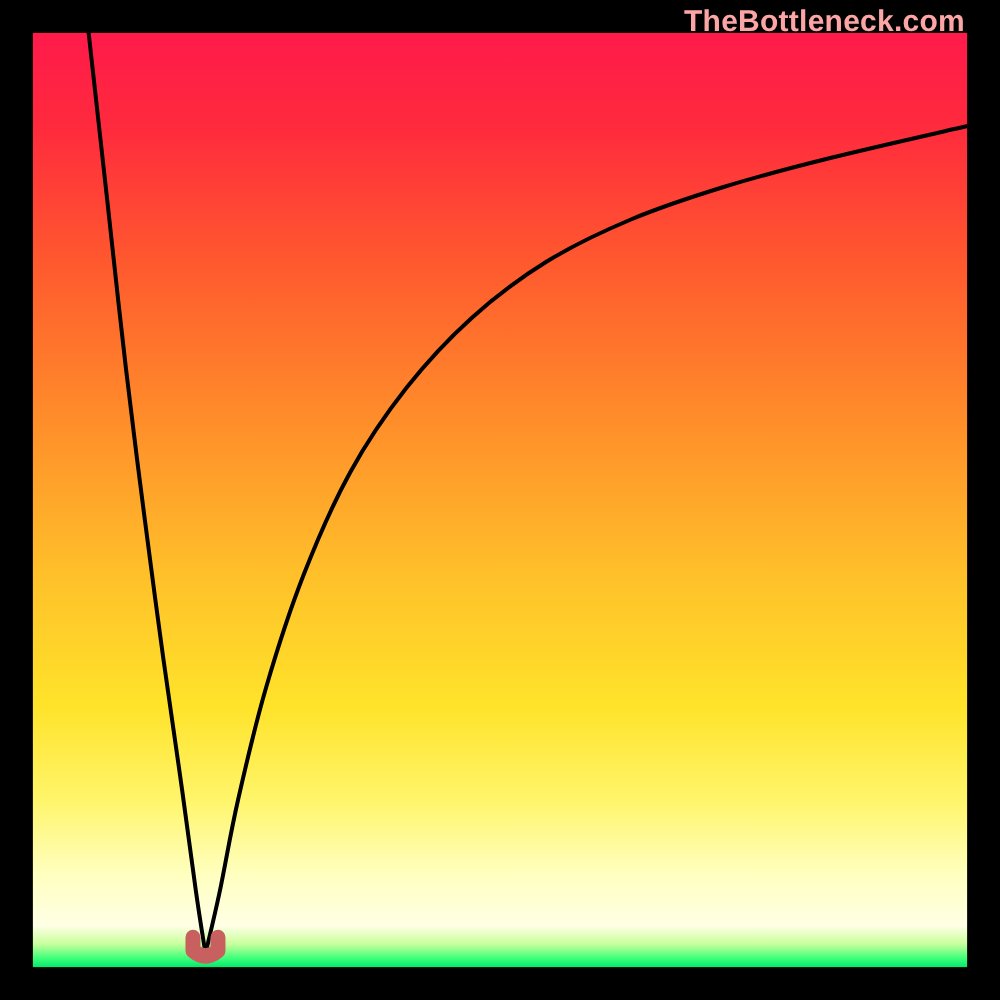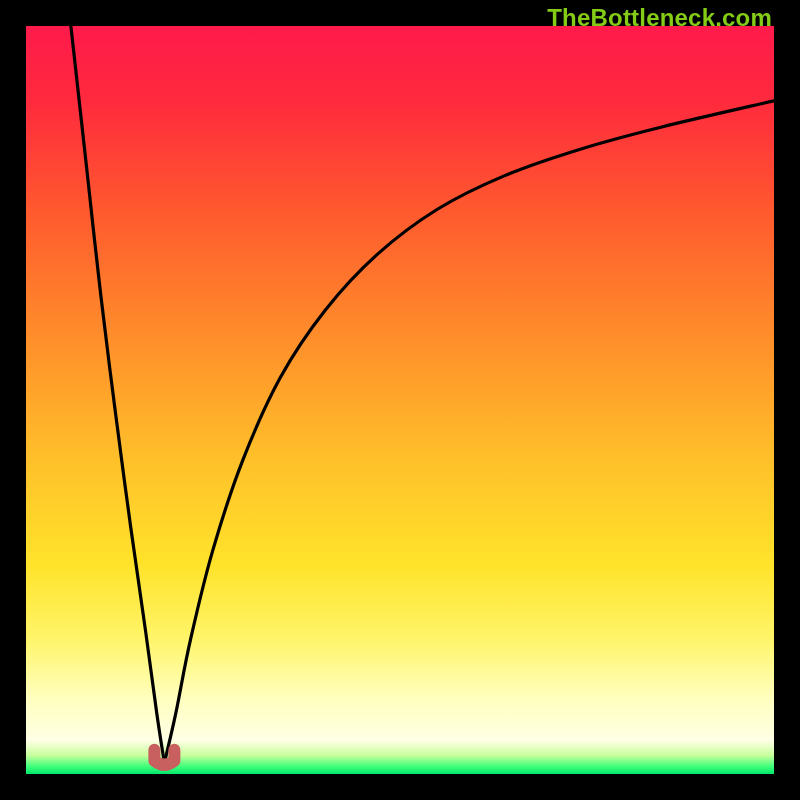--- a/index.html
+++ b/index.html
@@ -22,21 +22,21 @@
     left: 26px;
     top: 26px;
     width: 748px;
     height: 748px;
     overflow: hidden;
   }
   .watermark {
     position: absolute;
     top: 4px;
     right: 28px;
-    color: #84cc16;
+    color: #fca5a5;
     font-size: 24px;
     font-weight: 600;
     letter-spacing: 0.2px;
     pointer-events: none;
   }
   svg {
     display: block;
   }
 </style>
 </head>

